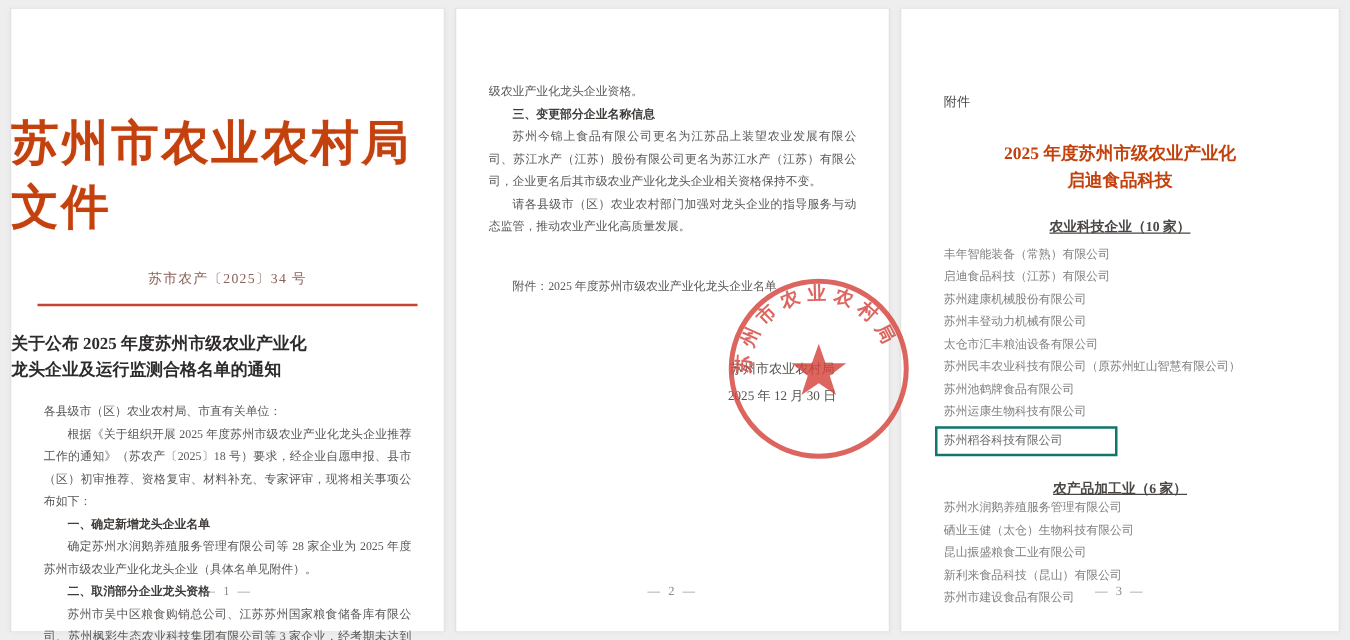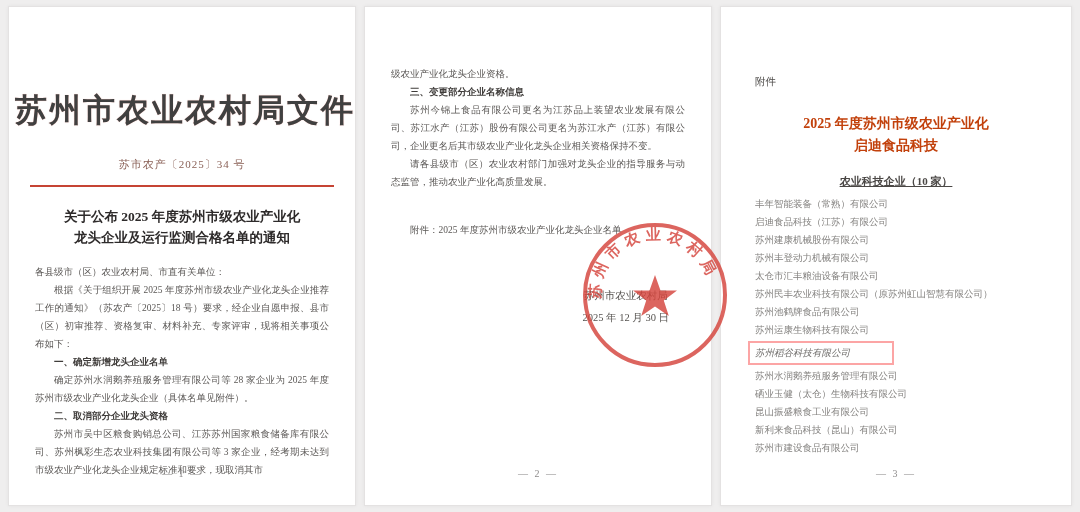--- a/index.html
+++ b/index.html
@@ -12,27 +12,27 @@
   .page {
     position:absolute; top:6px; height:500px; background:#ffffff;
     border:1px solid #e4e2e2; box-shadow:0 0 4px rgba(0,0,0,0.05);
   }
   #page1 { left:8px;   width:348px; }
   #page2 { left:364px; width:348px; }
   #page3 { left:720px; width:352px; }
 
   
   .p1-header {
-    margin-top:82px; text-align:right; color:#404040;
-    font-size:32px; font-weight:bold; letter-spacing:2px;
+    margin-top:82px; text-align:left; color:#c2410c;
+    font-size:38px; font-weight:bold; letter-spacing:2px;
     text-shadow:0 0 1px rgba(226,54,31,0.35);
   }
   .p1-docnum { margin-top:24px; text-align:center; font-size:11px; color:#8a6157; letter-spacing:1px; }
   .p1-redline { margin:13px auto 0; width:88%; border-top:2px solid #c64434; }
-  .p1-title { margin-top:20px; text-align:center; font-weight:bold; font-size:13.5px; line-height:1.55; color:#2e2b2b; }
+  .p1-title { margin-top:20px; text-align:left; font-weight:bold; font-size:13.5px; line-height:1.55; color:#2e2b2b; }
   .docbody { margin:14px 26px 0; font-size:9.5px; line-height:1.9; text-align:justify; color:#5a5755; }
   .docbody p { text-indent:2em; }
   .docbody p.noindent { text-indent:0; }
   .docbody p.hd { font-weight:bold; color:#3f3c3a; }
   .pagenum {
     position:absolute; bottom:26px; left:0; right:0; text-align:center;
     font-size:10px; color:#8d8b8b; letter-spacing:2px;
   }
 
   
@@ -42,22 +42,22 @@
   .seal { position:absolute; left:214px; top:212px; width:152px; height:152px; z-index:2; opacity:0.82; pointer-events:none; }
 
   
   .p3-attach { margin:68px 0 0 34px; font-size:10.5px; color:#4c4a48; }
   .p3-title { margin-top:24px; text-align:center; font-weight:bold; font-size:14px; line-height:1.6; color:#c2410c; }
   .p3-section { margin-top:16px; text-align:center; font-weight:bold; font-size:11px; color:#4a4745;text-decoration:underline; }
   .p3-section.u { text-decoration:underline; }
   .p3-list { margin:6px 0 0 34px; font-size:9.5px; line-height:1.9; color:#83817f; }
   .p3-list .co { white-space:nowrap; }
   .co.boxed {
-    display:inline-block; border:2px solid #fca5a5; padding:1px 42px 1px 5px;
-    margin:2px 0 2px -7px; color:#6d6b69;font-style:italic;
+    display:inline-block; border:2px solid #0f766e; padding:1px 42px 1px 5px;
+    margin:2px 0 2px -7px; color:#6d6b69;
   }
   .p3-list2 { margin-top:0; }
 </style>
 </head>
 <body>
 
 <div class="page" id="page1">
   <div class="p1-header">苏州市农业农村局文件</div>
   <div class="p1-docnum">苏市农产〔2025〕34 号</div>
   <div class="p1-redline"></div>
@@ -114,20 +114,21 @@
     <div class="co">苏州建康机械股份有限公司</div>
     <div class="co">苏州丰登动力机械有限公司</div>
     <div class="co">太仓市汇丰粮油设备有限公司</div>
     <div class="co">苏州民丰农业科技有限公司（原苏州虹山智慧有限公司）</div>
     <div class="co">苏州池鹤牌食品有限公司</div>
     <div class="co">苏州运康生物科技有限公司</div>
     <div>
       <span class="co boxed">苏州稻谷科技有限公司</span>
     </div>
   </div>
+  <div class="p3-section u">农产品加工业（6 家）</div>
   <div class="p3-list p3-list2">
     <div class="co">苏州水润鹅养殖服务管理有限公司</div>
     <div class="co">硒业玉健（太仓）生物科技有限公司</div>
     <div class="co">昆山振盛粮食工业有限公司</div>
     <div class="co">新利来食品科技（昆山）有限公司</div>
     <div class="co">苏州市建设食品有限公司</div>
   </div>
   <div class="pagenum">— 3 —</div>
 </div>
 

